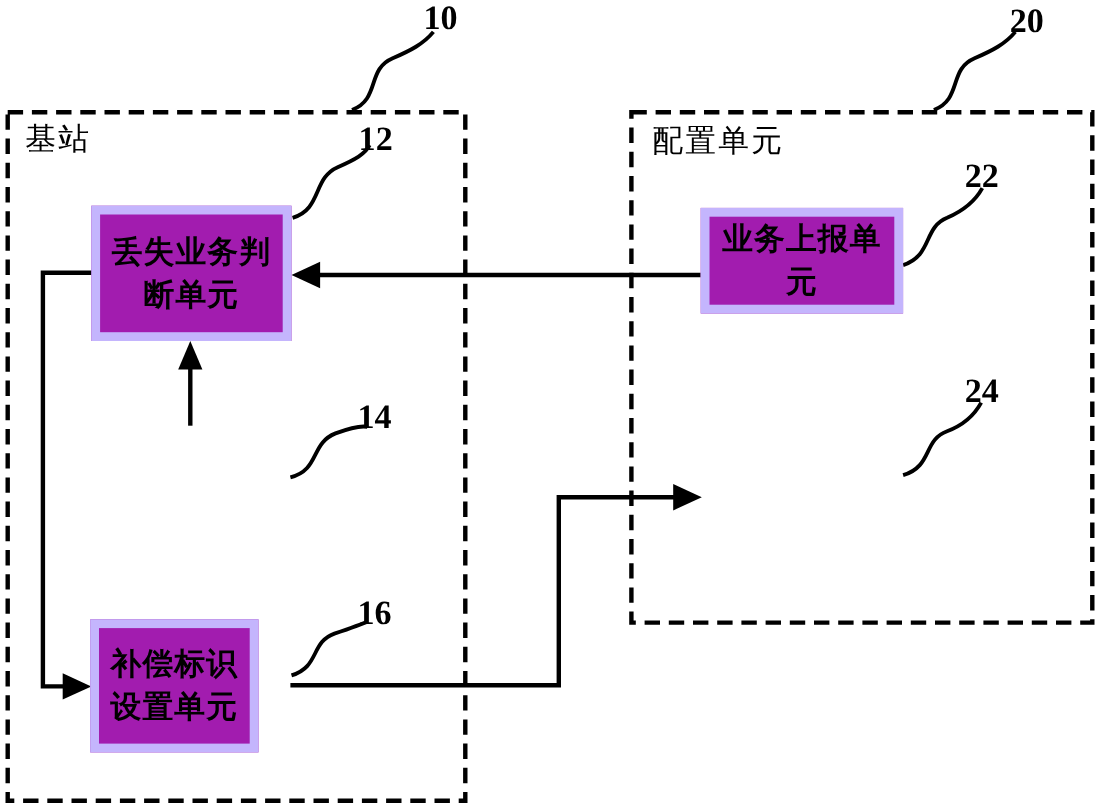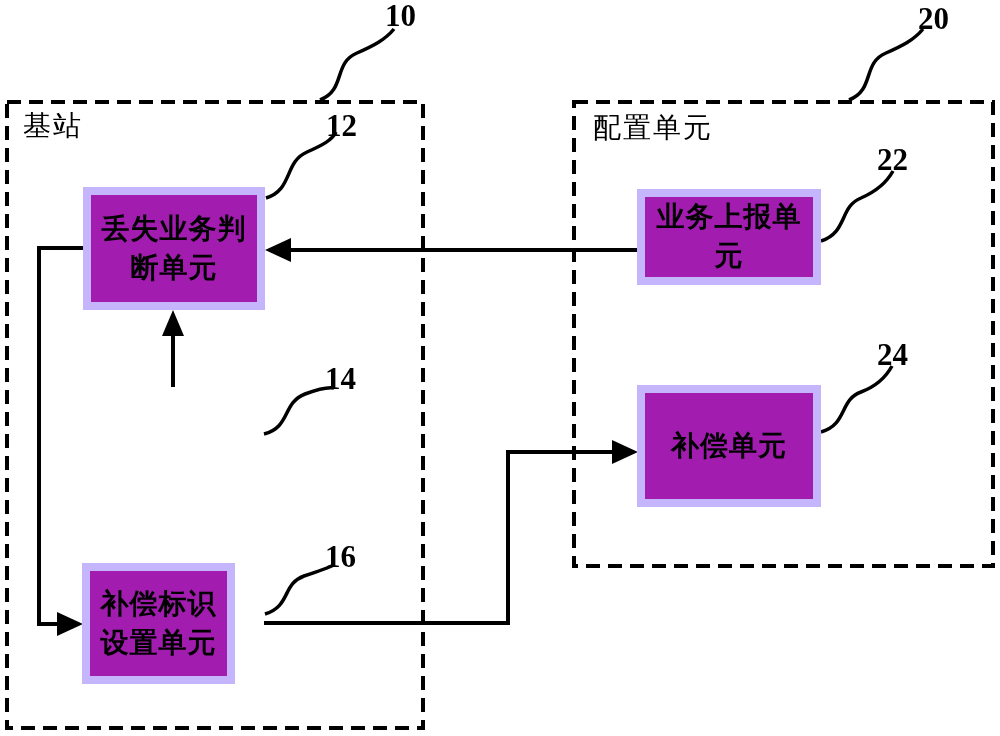--- a/index.html
+++ b/index.html
@@ -115,17 +115,14 @@
 断单元</span>
   </div>
   <div class="block" id="blk-16">
     <span class="block-label">补偿标识
 设置单元</span>
   </div>
   <div class="block" id="blk-22">
     <span class="block-label">业务上报单
 元</span>
   </div>
-  <div class="block" id="blk-24">
-    <span class="block-label">补偿单元</span>
-  </div>
 
 </div>
 
 </body></html>

